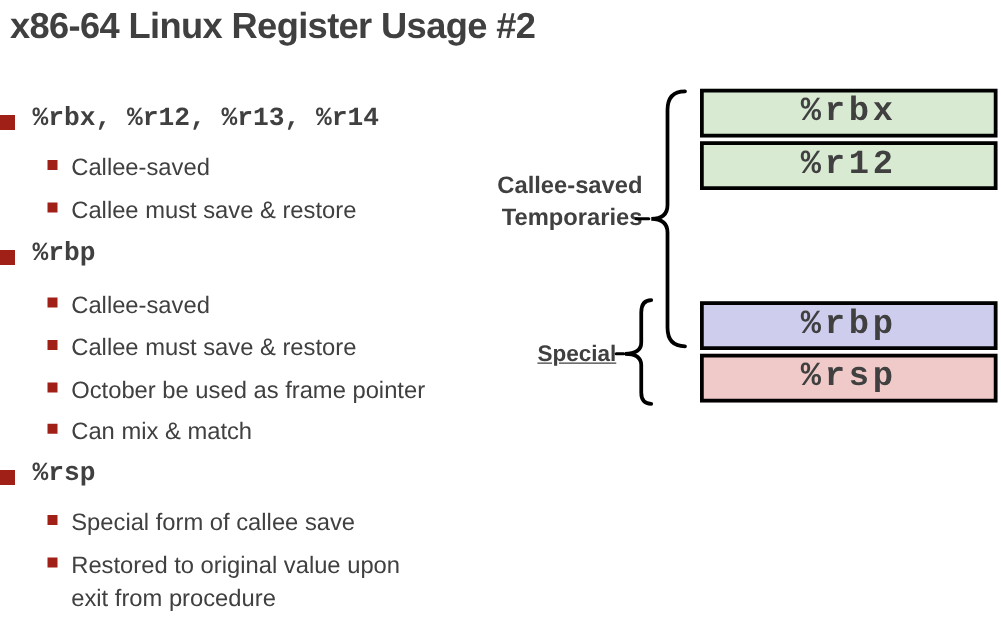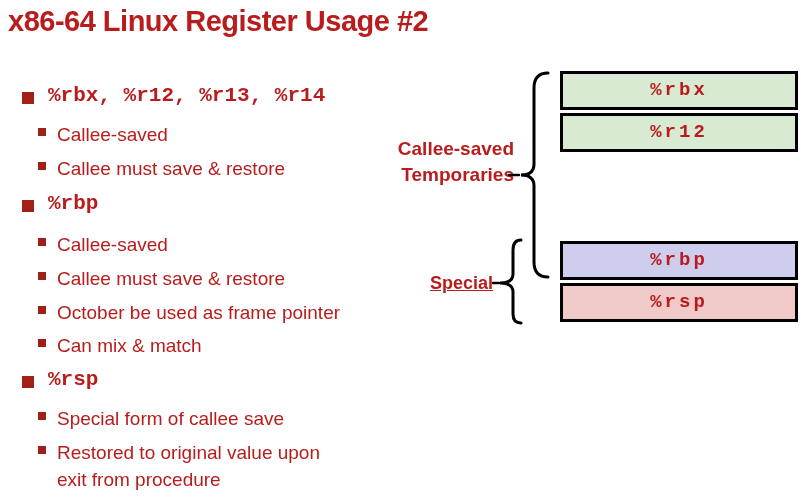--- a/index.html
+++ b/index.html
@@ -3,38 +3,38 @@
 <meta charset="utf-8">
 <style>
   html, body { margin: 0; padding: 0; background: #ffffff; }
   .slide {
     position: relative;
     width: 801px;
     height: 499px;
     background: #ffffff;
     overflow: hidden;
     font-family: "Liberation Sans", sans-serif;
-    color: #b91c1c;
+    color: #404040;
   }
   .title {
     position: absolute;
     left: 8px;
     top: 5px;
     font-size: 29px;
     font-weight: bold;
     letter-spacing: -0.5px;
     white-space: nowrap;
   }
   .row {
     position: absolute;
     left: 0;
     display: flex;
     align-items: flex-start;
   }
-  .row.l1 { padding-left: 22px; text-align: right; }
+  .row.l1 { padding-left: 0; text-align: right; }
   .row.l2 { padding-left: 38px; }
   .sq {
     flex: 0 0 auto;
     background: #a02018;
     display: inline-block;
   }
   .l1 .sq { width: 12px; height: 12px; margin: 9px 14px 0 0; }
   .l2 .sq { width: 8px;  height: 8px;  margin: 7px 11px 0 0; }
   .txt-l1 {
     font-family: "Liberation Mono", monospace;
@@ -51,21 +51,21 @@
   .regbox {
     position: absolute;
     left: 560px;
     width: 238px;
     height: 39px;
     box-sizing: border-box;
     border: 3px solid #000000;
     text-align: center;
     font-family: "Liberation Mono", monospace;
     font-weight: bold;
-    font-size: 19px;
+    font-size: 27px;
     letter-spacing: 3px;
     line-height: 33px;
   }
   .fill-green  { background: #d8ead2; }
   .fill-purple { background: #cecdee; }
   .fill-pink   { background: #f0c9c9; }
   .grouplabel {
     position: absolute;
     font-weight: bold;
     text-align: right;

